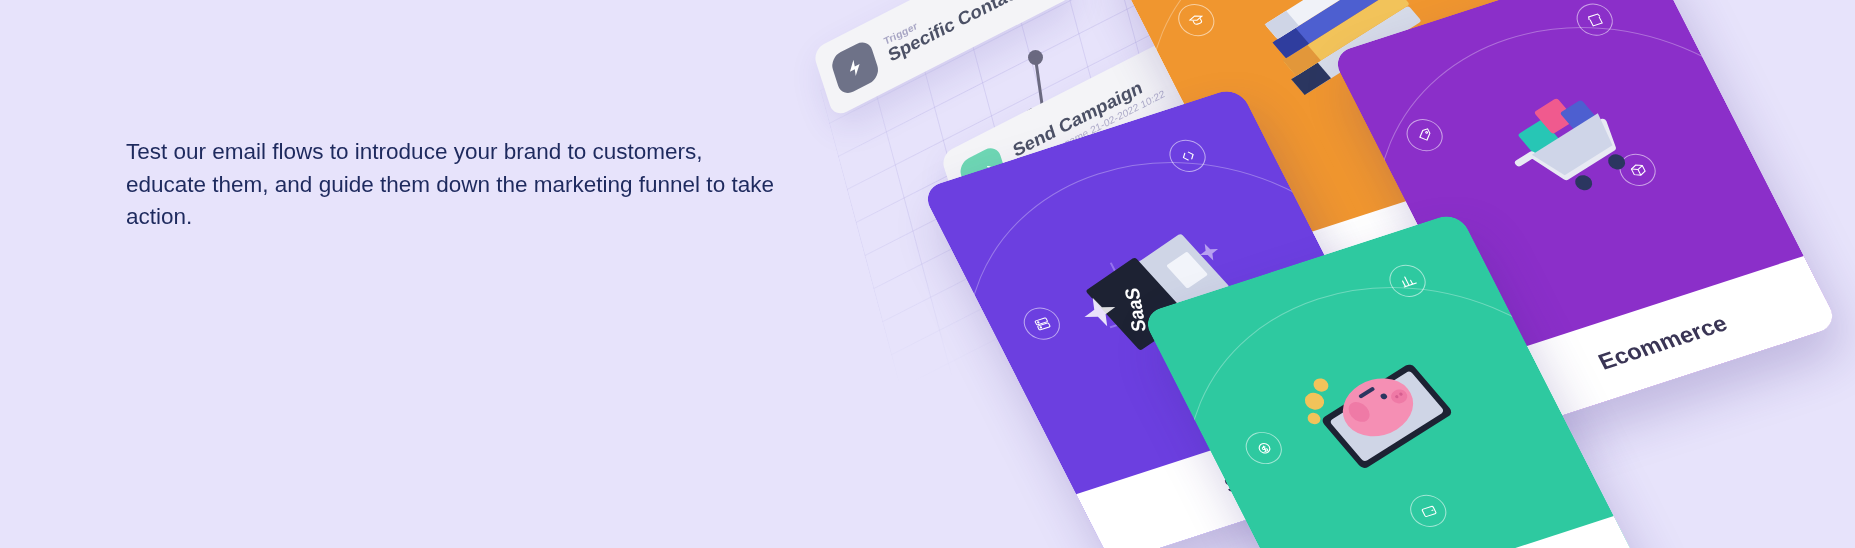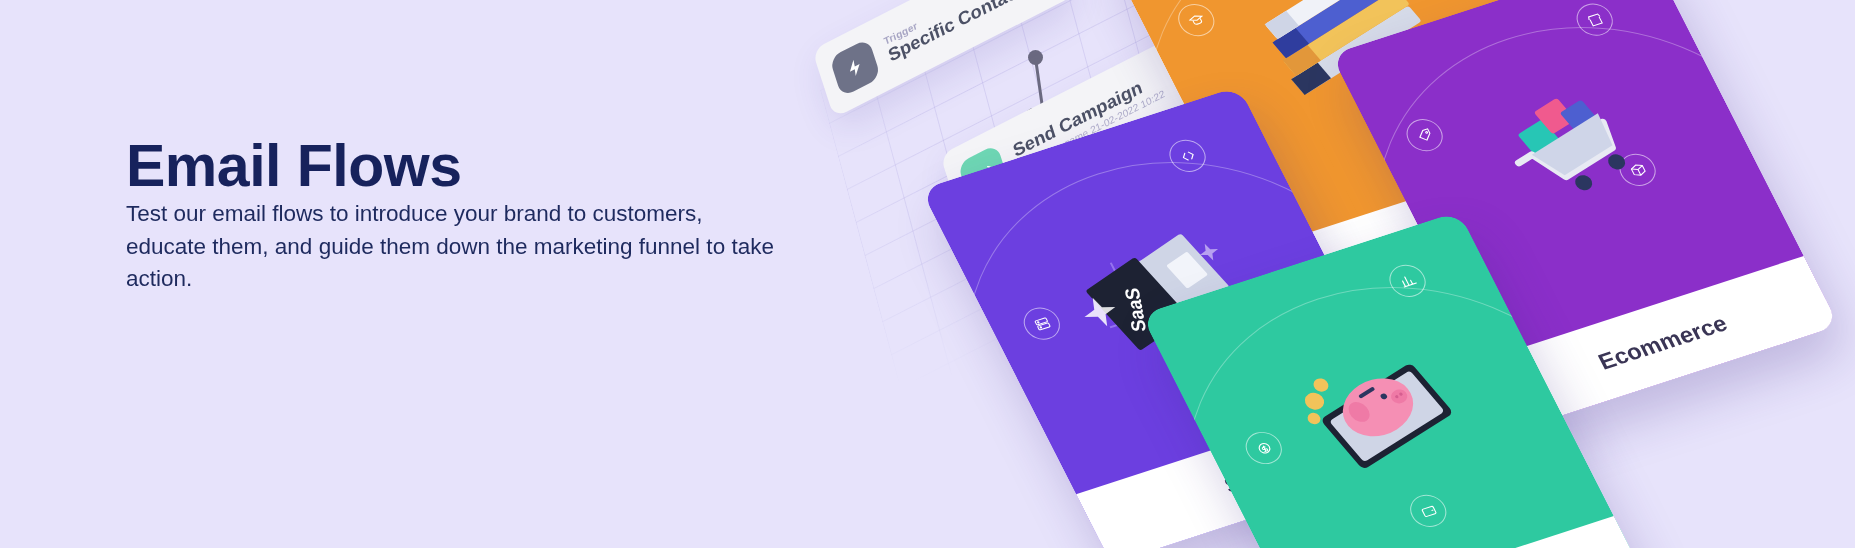--- a/index.html
+++ b/index.html
@@ -166,21 +166,20 @@
     transform-origin:0 0;
     white-space:nowrap;
   }
 </style>
 </head>
 <body>
 
 <div class="hero">
 
   <div class="copy">
-    <h1 class="headline">Email Flows</h1>
     <p class="subcopy">Test our email flows to introduce your brand to customers, educate them, and guide them down the marketing funnel to take action.</p>
   </div>
 
   <div class="stage">
 
     <div class="grid-plane"></div>
 
     <div class="connector" style="left:268px; top:110px;">
       <div class="conn-dot" style="left:0; top:0;"></div>
       <div class="conn-line" style="left:6px; top:8px; height:54px; transform:rotate(-8deg); transform-origin:top center;"></div>

